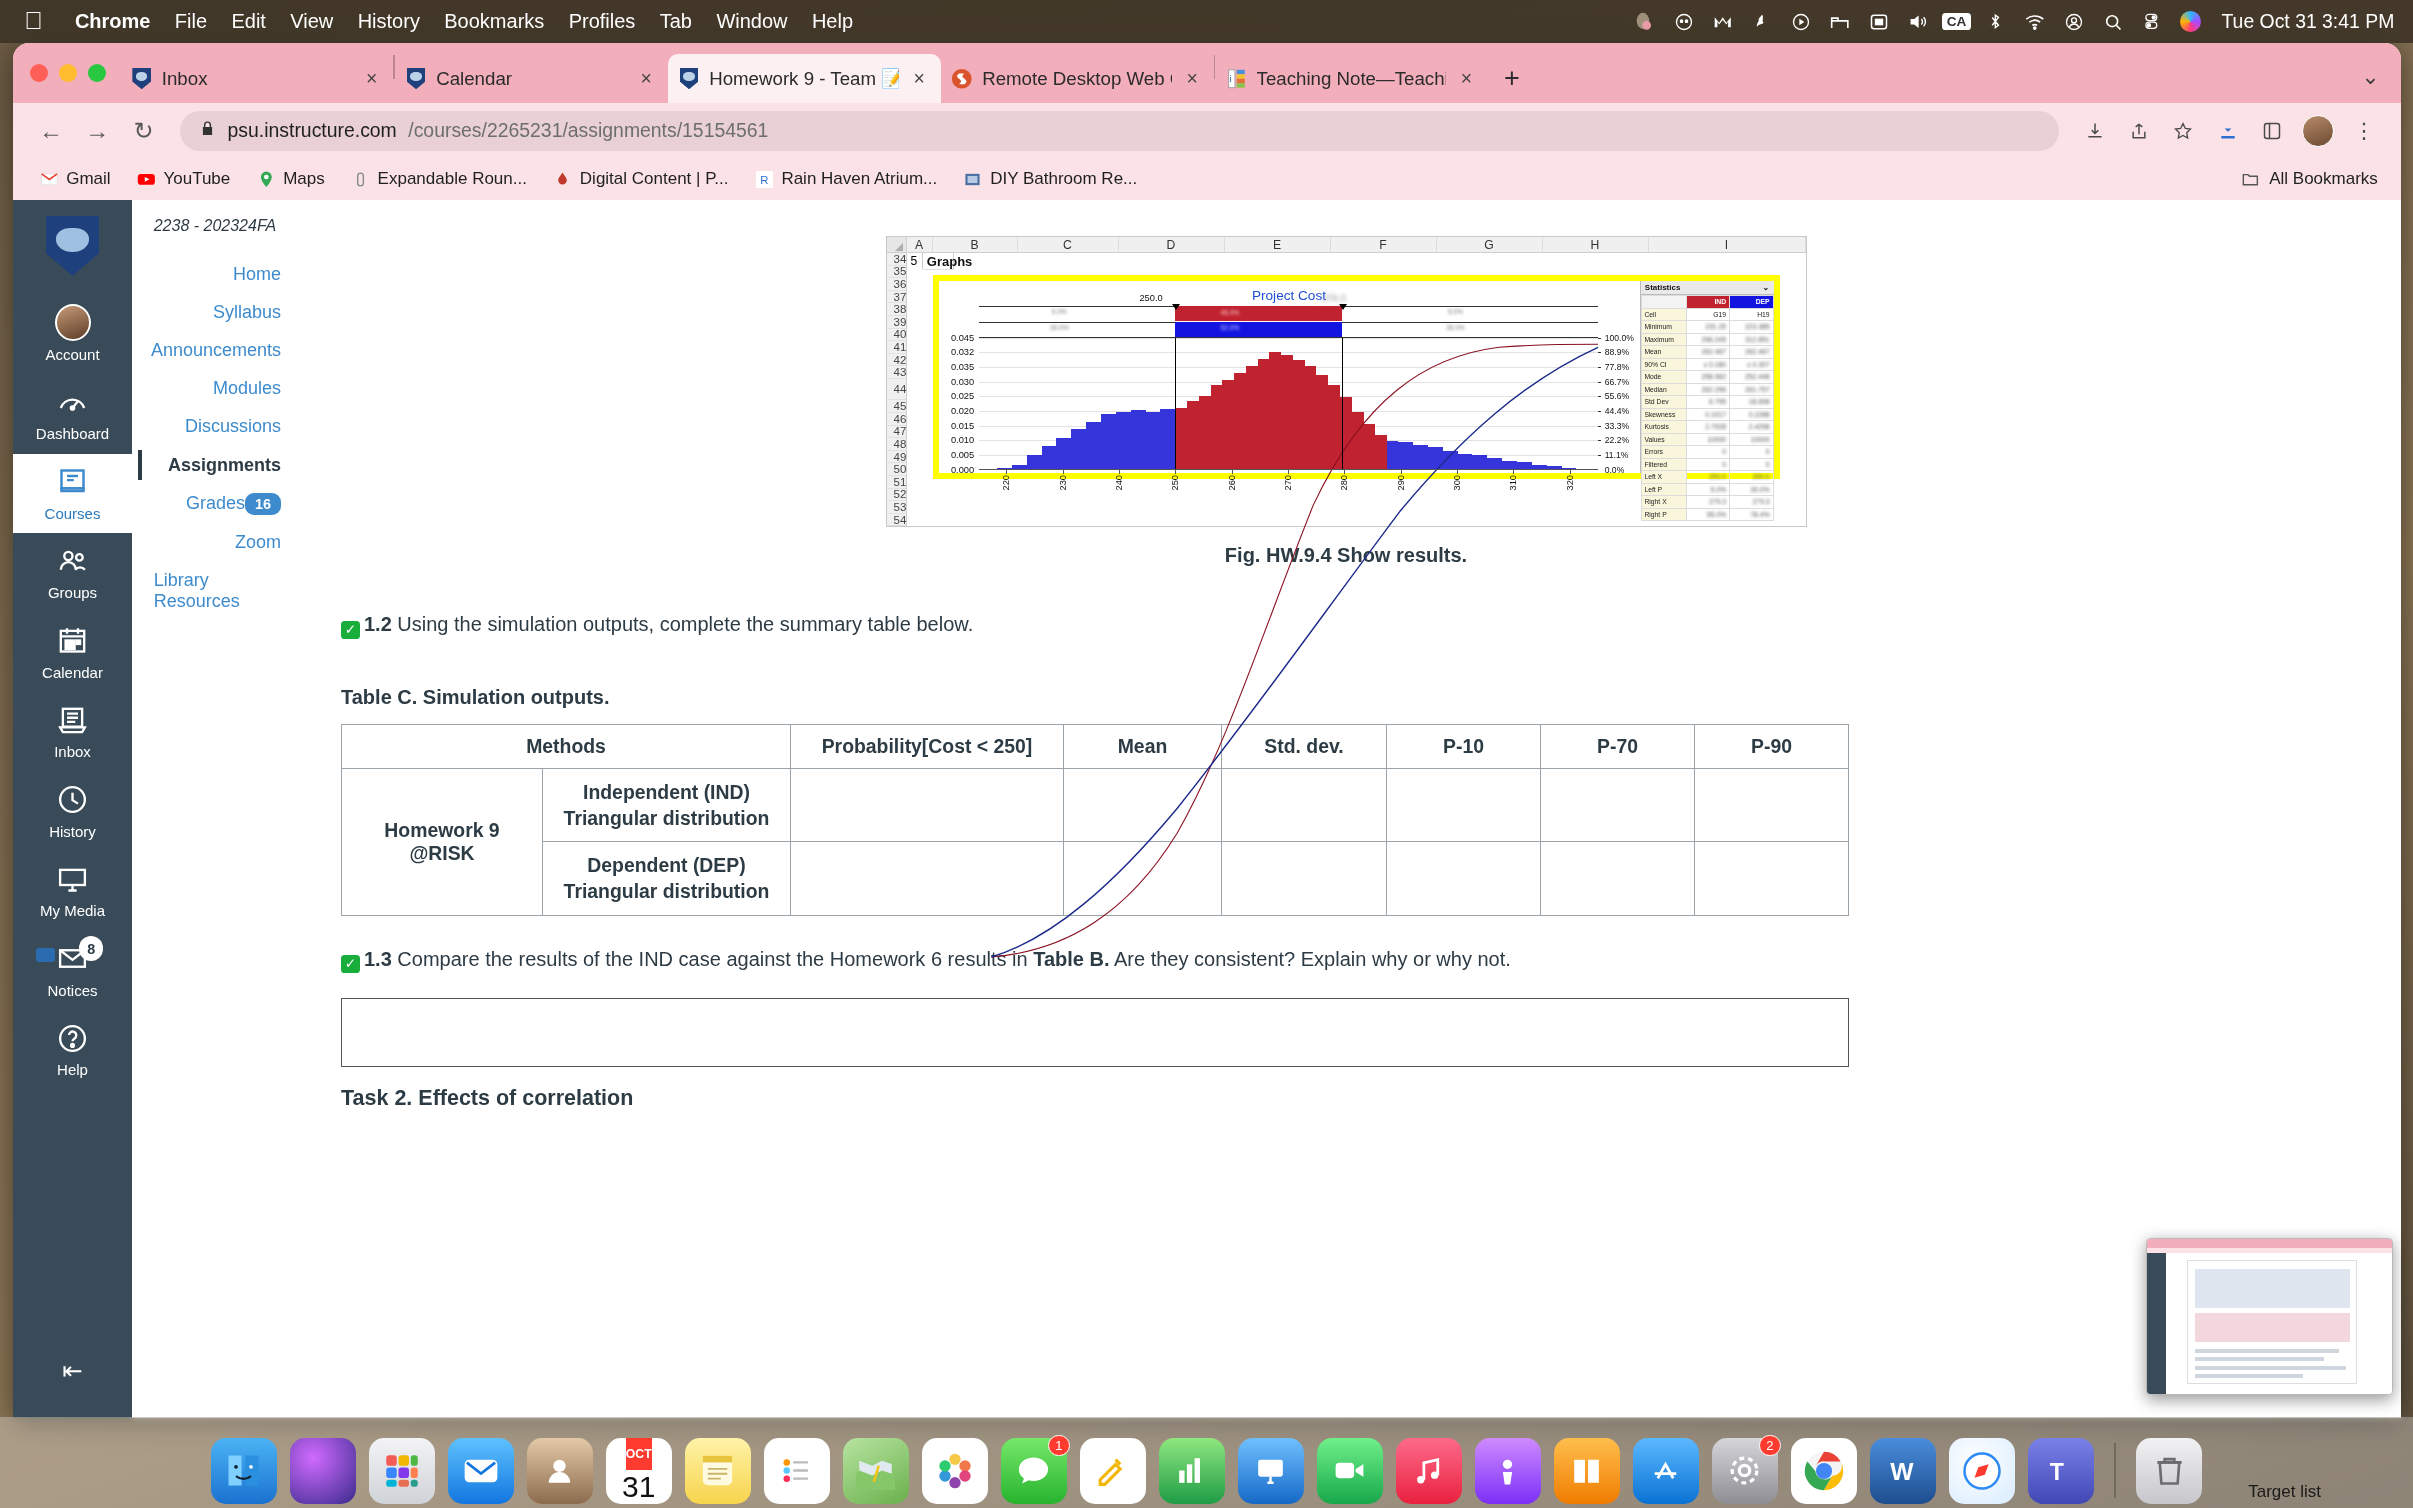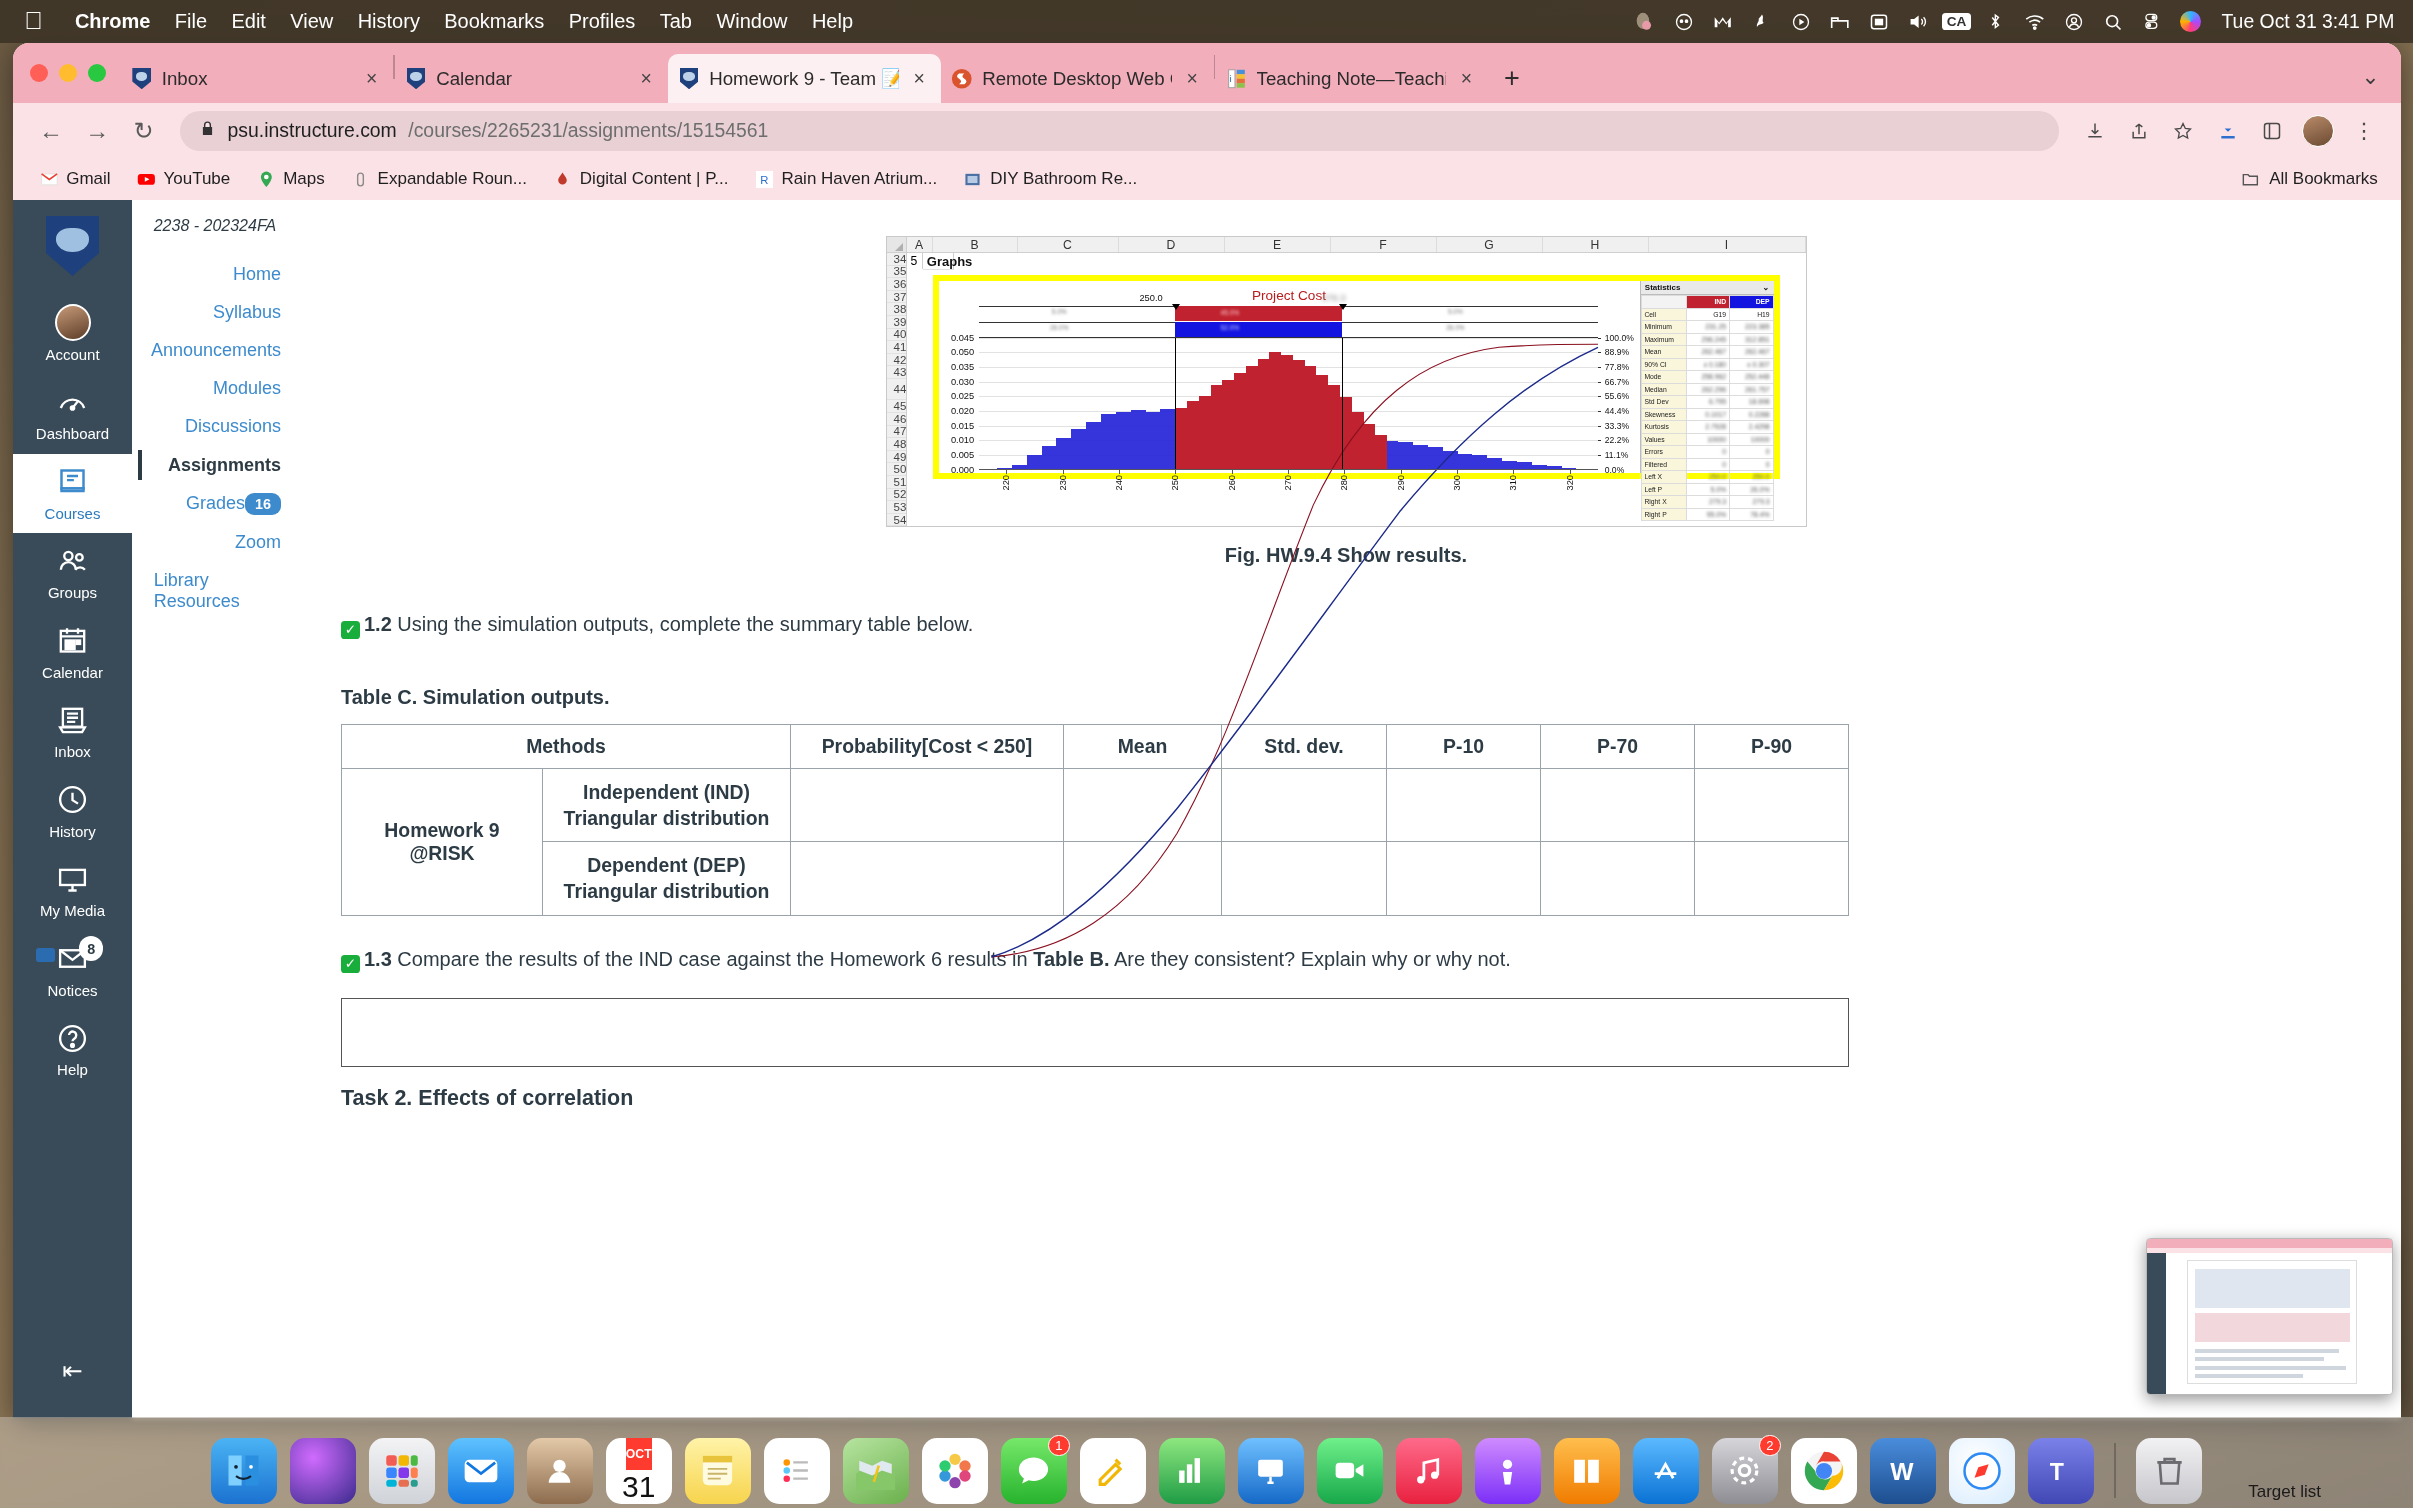--- a/index.html
+++ b/index.html
@@ -197,21 +197,21 @@
   .graphs-row { display:flex; height:16px; }
   .graphs-a { width:16px; border-right:0.7px solid #cfcfcf; font-size:12.2px;
               display:flex;align-items:center;justify-content:center;}
 
   
   .risk {
     margin:5.7px 26px 5.7px 26px; border:6.5px solid #ffff00; background:#fff;
     height:204px; display:flex; position:relative;
   }
   .risk-chart { flex:1; position:relative; padding:4.3px 0 0 0; }
-  .chart-title { text-align:center; font-size:13.6px; color:#b91c1c; margin-top:2.9px; }
+  .chart-title { text-align:center; font-size:13.6px; color:#1d4ed8; margin-top:2.9px; }
   .plot-wrap { position:relative; margin:2.9px 42px 0 40px; height:164px; }
 
   .delim-box { position:absolute; left:0; right:0; top:0; height:32px; }
   .delim-box .band-line { position:absolute; left:0; right:0; border-top:0.7px solid #333; }
   .band-red { position:absolute; background:#c0222f; }
   .band-blue { position:absolute; background:#1414e0; }
   .blur-lab { position:absolute; color:#777; font-size:6.5px; filter:blur(1.6px); text-align:center; }
   .marker-lab { position:absolute; font-size:9.3px; color:#111; }
   .marker-lab.blurd { filter:blur(1.9px); color:#888; }
   .vline { position:absolute; width:0.7px; background:#000; }
@@ -807,21 +807,21 @@
                     </div>
 
                     <div class="axis-area">
 
                       <div class="gridh" style="top:0%"></div>
                       <div class="ylabel" style="top:0%">0.045</div>
                       <div class="ylabel2" style="top:0%">100.0%</div>
                       <div class="tickmark" style="top:0%"></div>
 
                       <div class="gridh" style="top:11.11%"></div>
-                      <div class="ylabel" style="top:11.11%">0.050</div>
+                      <div class="ylabel" style="top:11.11%">0.032</div>
                       <div class="ylabel2" style="top:11.11%">88.9%</div>
                       <div class="tickmark" style="top:11.11%"></div>
 
                       <div class="gridh" style="top:22.22%"></div>
                       <div class="ylabel" style="top:22.22%">0.035</div>
                       <div class="ylabel2" style="top:22.22%">77.8%</div>
                       <div class="tickmark" style="top:22.22%"></div>
 
                       <div class="gridh" style="top:33.33%"></div>
                       <div class="ylabel" style="top:33.33%">0.030</div>

